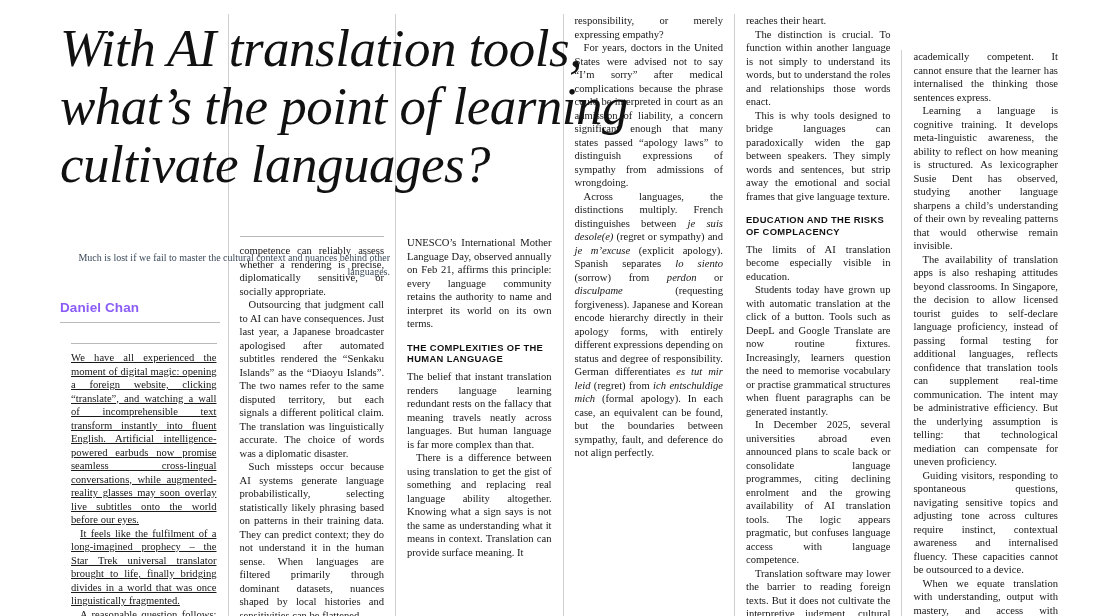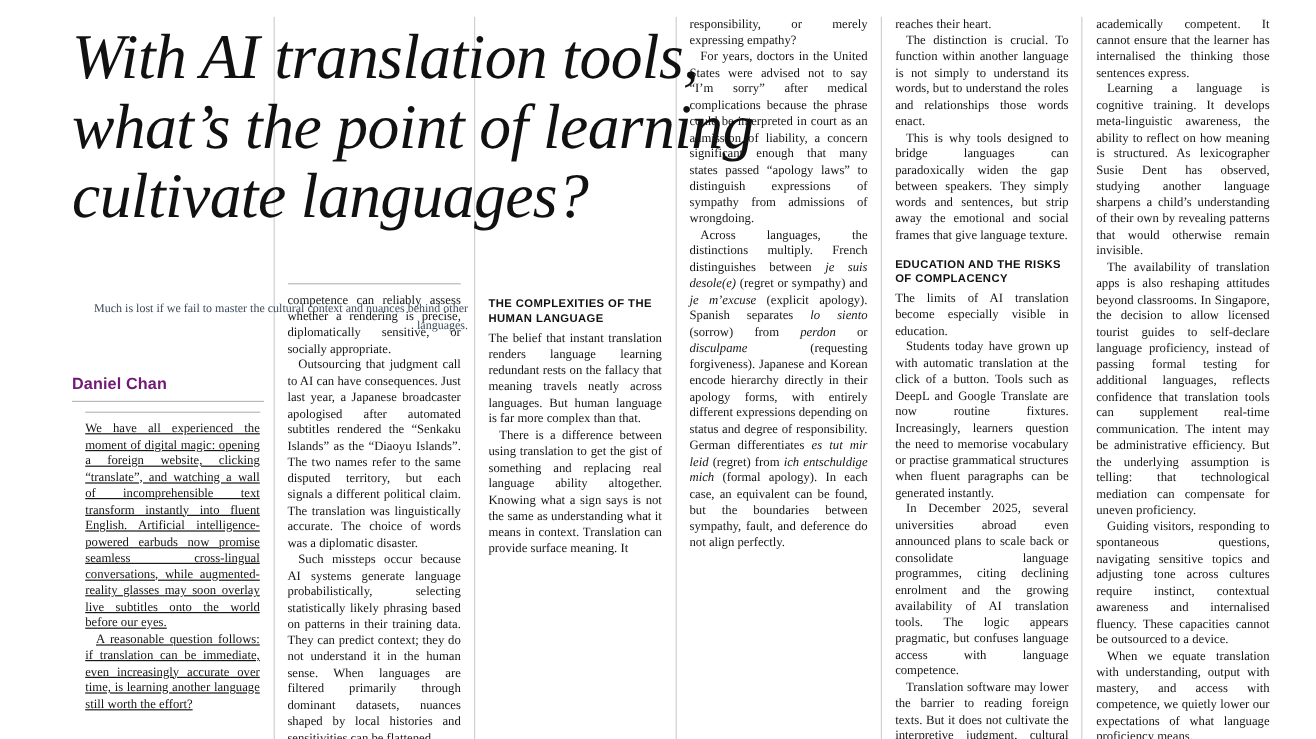--- a/index.html
+++ b/index.html
@@ -41,26 +41,26 @@
   .standfirst {
     margin-top: 58px;
     width: 330px;
     font-size: 10px;
     line-height: 1.42;
     color: #3b4a5a;
     font-family: "Liberation Serif", serif;
     text-align: right;
   }
   .byline {
-    margin-top: 32px;
+    margin-top: 20px;
     width: 160px;
     font-family: "Liberation Sans", sans-serif;
     font-weight: 700;
     font-size: 13.5px;
-    color: #701a75;
+    color: #8b5cf6;
     letter-spacing: 0.1px;
     padding-bottom: 7px;
     border-bottom: 1px solid #b9b9b9;
   }
 
   
   .columns {
     position: absolute;
     top: 14px;
     left: 60px;
@@ -80,21 +80,21 @@
     padding: 0 11px;
     box-sizing: border-box;
     height: 100%;
     overflow: hidden;
   }
   .c1 { width: 174px; text-decoration: underline; }
   .c2 { width: 174px; }
   .c3 { width: 174px; }
   .c4 { width: 178px; }
   .c5 { width: 174px; }
-  .c6 { width: 174px; }
+  .c6 { width: 174px; margin-top: 36px; }
 
   .col p {
     margin: 0;
     font-size: 10.6px;
     line-height: 1.275;
     text-align: justify;
     font-family: "Liberation Serif", serif;
     color: #151515;
     text-indent: 9px;
   }
@@ -127,38 +127,40 @@
 
 <div class="page">
 
   <div class="columns">
 
     <div class="col c1">
       <div class="col-inner">
         <div class="spacer-top-1"></div>
         <div class="rule-above"></div>
         <p class="noindent">We have all experienced the moment of digital magic: opening a foreign website, clicking “translate”, and watching a wall of incomprehensible text transform instantly into fluent English. Artificial intelligence-powered earbuds now promise seamless cross-lingual conversations, while augmented-reality glasses may soon overlay live subtitles onto the world before our eyes.</p>
+        <p>It feels like the fulfilment of a long-imagined prophecy – the Star Trek universal translator brought to life, finally bridging divides in a world that was once linguistically fragmented.</p>
         <p>A reasonable question follows: if translation can be immediate, even increasingly accurate over time, is learning another language still worth the effort?</p>
       </div>
     </div>
 
     <div class="col c2">
       <div class="col-inner">
         <div class="spacer-top-2"></div>
         <div class="rule-above"></div>
         <p class="noindent">competence can reliably assess whether a rendering is precise, diplomatically sensitive, or socially appropriate.</p>
         <p>Outsourcing that judgment call to AI can have consequences. Just last year, a Japanese broadcaster apologised after automated subtitles rendered the “Senkaku Islands” as the “Diaoyu Islands”. The two names refer to the same disputed territory, but each signals a different political claim. The translation was linguistically accurate. The choice of words was a diplomatic disaster.</p>
         <p>Such missteps occur because AI systems generate language probabilistically, selecting statistically likely phrasing based on patterns in their training data. They can predict context; they do not understand it in the human sense. When languages are filtered primarily through dominant datasets, nuances shaped by local histories and sensitivities can be flattened.</p>
 
       </div>
     </div>
 
     <div class="col c3">
       <div class="col-inner">
         <div class="spacer-top-3"></div>
+        <p class="noindent">UNESCO’s International Mother Language Day, observed annually on Feb 21, affirms this principle: every language community retains the authority to name and interpret its world on its own terms.</p>
         <div class="subhead">THE COMPLEXITIES OF THE HUMAN LANGUAGE</div>
         <p class="noindent">The belief that instant translation renders language learning redundant rests on the fallacy that meaning travels neatly across languages. But human language is far more complex than that.</p>
         <p>There is a difference between using translation to get the gist of something and replacing real language ability altogether. Knowing what a sign says is not the same as understanding what it means in context. Translation can provide surface meaning. It</p>
       </div>
     </div>
 
     <div class="col c4">
       <div class="col-inner">
         <p class="noindent">responsibility, or merely expressing empathy?</p>
         <p>For years, doctors in the United States were advised not to say “I’m sorry” after medical complications because the phrase could be interpreted in court as an admission of liability, a concern significant enough that many states passed “apology laws” to distinguish expressions of sympathy from admissions of wrongdoing.</p>

